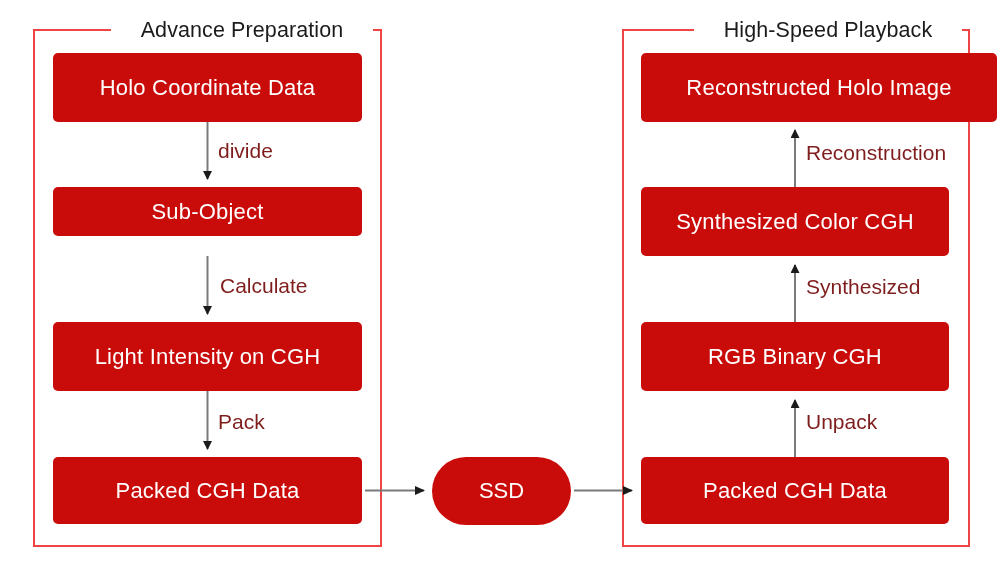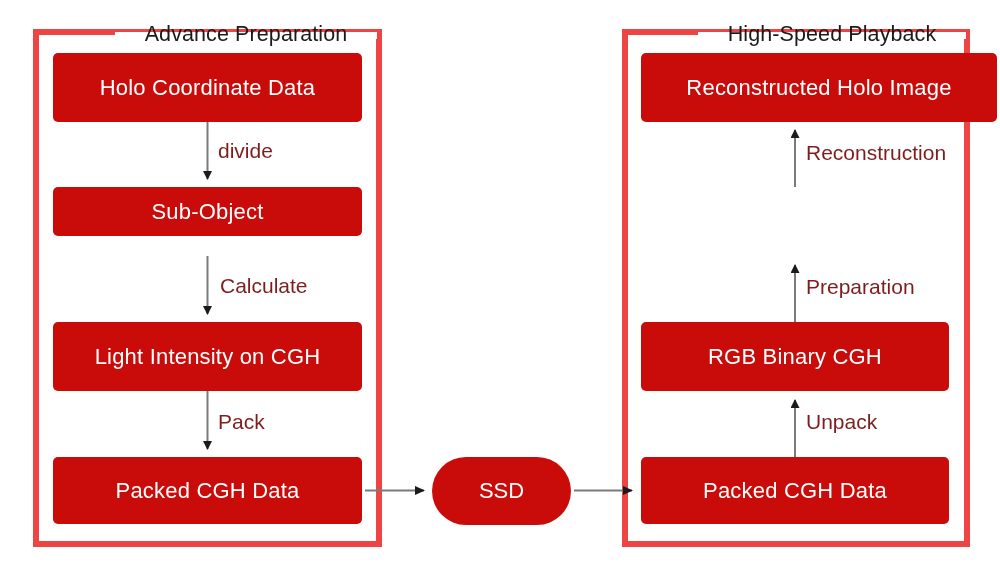--- a/index.html
+++ b/index.html
@@ -16,21 +16,21 @@
   #canvas {
     position: relative;
     width: 1000px;
     height: 575px;
     background: #ffffff;
   }
 
   
   .panel {
     position: absolute;
-    border: 6px solid #ef4444;
+    border: 2px solid #ef4444;
     background: transparent;
     box-sizing: border-box;
   }
   #panel-left  { left: 33px;  top: 29px; width: 349px; height: 518px; }
   #panel-right { left: 622px; top: 29px; width: 348px; height: 518px; }
 
   
   .panel-title-mask {
     position: absolute;
     top: -3px;
@@ -181,32 +181,33 @@
   <div class="node" id="n-holo">Holo Coordinate Data</div>
 
   <div class="node" id="n-subobj">Sub-Object</div>
 
   <div class="node" id="n-light">Light Intensity on CGH</div>
 
   <div class="node" id="n-packedL">Packed CGH Data</div>
 
   <div class="node" id="n-recon">Reconstructed Holo Image</div>
 
+  <div class="node" id="n-synth">Synthesized Color CGH</div>
 
   <div class="node" id="n-rgb">RGB Binary CGH</div>
 
   <div class="node" id="n-packedR">Packed CGH Data</div>
 
   <div id="n-ssd">SSD</div>
 
   <div class="edge-label" id="lbl-divide">divide</div>
 
   <div class="edge-label" id="lbl-calculate">Calculate</div>
 
   <div class="edge-label" id="lbl-pack">Pack</div>
 
   <div class="edge-label" id="lbl-reconstruct">Reconstruction</div>
 
-  <div class="edge-label" id="lbl-synthesize">Preparation</div>
+  <div class="edge-label" id="lbl-synthesize">Synthesized</div>
 
   <div class="edge-label" id="lbl-unpack">Unpack</div>
 
 </div>
 
 </body></html>

